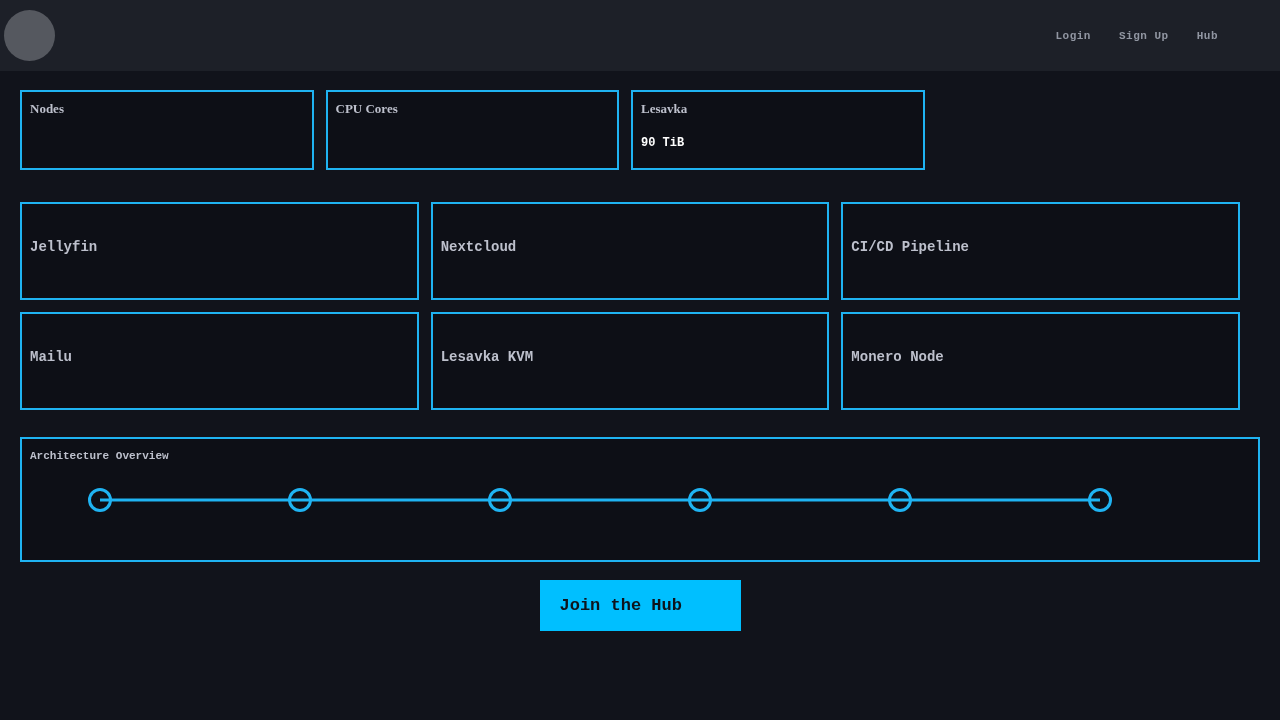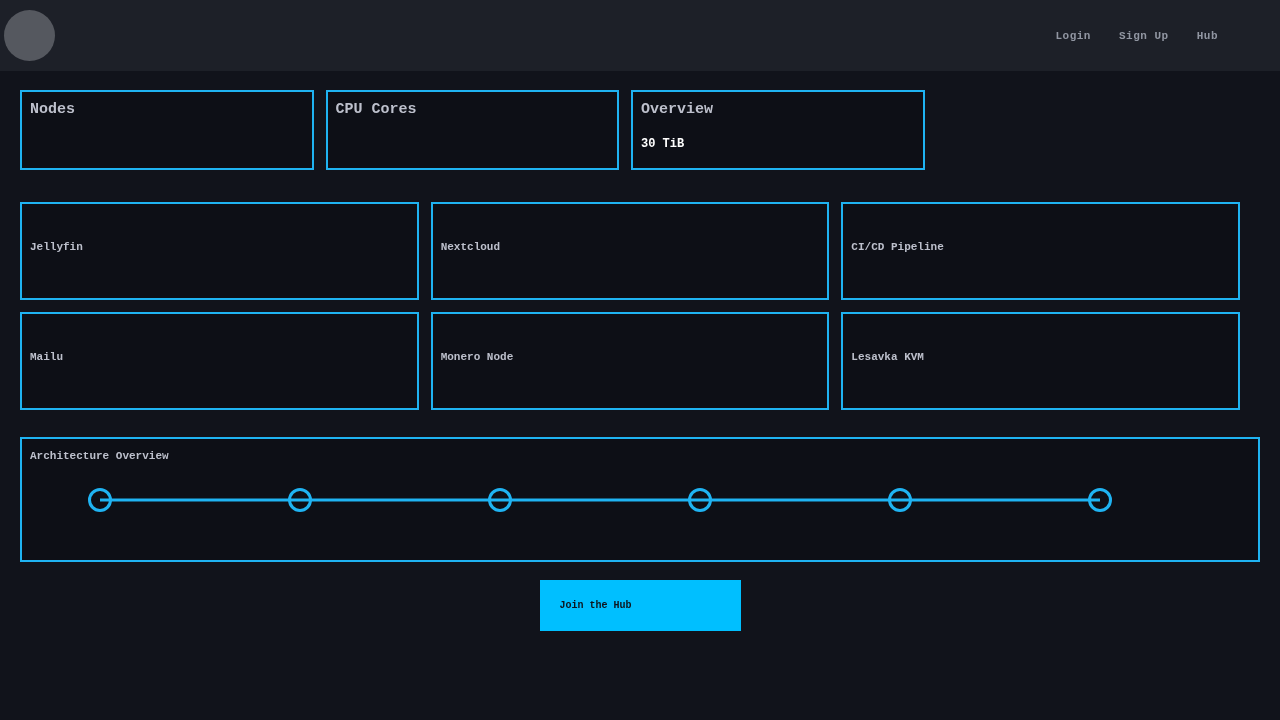--- a/index.html
+++ b/index.html
@@ -41,36 +41,36 @@
   
   .stats{
     width:1210px; margin:19px 0 0 20px;
     display:grid; grid-template-columns:repeat(4,1fr); gap:12px;
   }
   .stat-card{
     height:80px; background:var(--card-bg);
     border:2px solid var(--accent);
     padding:9px 8px;
   }
-  .stat-label{ color:var(--label); font-size:15px; }
+  .stat-label{ color:var(--label); font-size:13px;font-family:Liberation Serif, serif; }
   .stat-value{ color:var(--value); font-size:12px; margin-top:19px; }
 
   
   .services{
     width:1220px; margin:32px 0 0 20px;
     display:grid; grid-template-columns:repeat(3,1fr); gap:12px;
   }
   .service-card{
     height:98px; background:var(--card-bg);
     border:2px solid var(--accent);
     display:flex; align-items:center;
     padding:0 8px 8px 8px;
     cursor:pointer;
   }
-  .service-name{ color:var(--label); font-size:11px; }
+  .service-name{ color:var(--label); font-size:14px; }
 
   
   .architecture{
     position:relative;
     width:1240px; height:125px;
     margin:27px 0 0 20px;
     background:var(--card-bg);
     border:2px solid var(--accent);
   }
   .arch-title{
@@ -80,21 +80,21 @@
   .architecture svg{ position:absolute; left:0; top:0; width:100%; height:100%; }
 
   
   .cta-wrap{ width:1280px; display:flex; justify-content:center; }
   .cta-button{
     margin-top:18px;
     width:201px; height:51px;
     background:var(--btn);
     border:none; cursor:pointer;
     text-align:left; padding-left:20px;
-    color:var(--btn-text); font-size:10px;
+    color:var(--btn-text); font-size:17px;
     font-family:inherit; font-weight:bold;
   }
 </style>
 </head>
 <body>
 
 <header class="navbar">
   <div class="avatar"></div>
   <nav class="nav-links">
     <a class="nav-link">Login</a>
@@ -106,43 +106,43 @@
 <main>
 
   <section class="stats">
     <div class="stat-card">
       <div class="stat-label">Nodes</div>
     </div>
     <div class="stat-card">
       <div class="stat-label">CPU Cores</div>
     </div>
     <div class="stat-card">
-      <div class="stat-label">Overview</div>
-      <div class="stat-value">30 TiB</div>
+      <div class="stat-label">Lesavka</div>
+      <div class="stat-value">90 TiB</div>
     </div>
   </section>
 
   <section class="services">
     <div class="service-card">
       <span class="service-name">Jellyfin</span>
     </div>
     <div class="service-card">
       <span class="service-name">Nextcloud</span>
     </div>
     <div class="service-card">
       <span class="service-name">CI/CD Pipeline</span>
     </div>
     <div class="service-card">
       <span class="service-name">Mailu</span>
     </div>
     <div class="service-card">
-      <span class="service-name">Monero Node</span>
+      <span class="service-name">Lesavka KVM</span>
     </div>
     <div class="service-card">
-      <span class="service-name">Lesavka KVM</span>
+      <span class="service-name">Monero Node</span>
     </div>
   </section>
 
   <section class="architecture">
     <div class="arch-title">Architecture Overview</div>
     <svg id="arch-svg" viewBox="0 0 1236 121" preserveAspectRatio="none">
         <line x1="78" x2="1078" y1="61" y2="61" stroke="#1fb3f2" stroke-width="3"></line>
         <circle cx="78" cy="61" r="10.5" fill="none" stroke="#1fb3f2" stroke-width="3"></circle>
         <circle cx="278" cy="61" r="10.5" fill="none" stroke="#1fb3f2" stroke-width="3"></circle>
         <circle cx="478" cy="61" r="10.5" fill="none" stroke="#1fb3f2" stroke-width="3"></circle>

